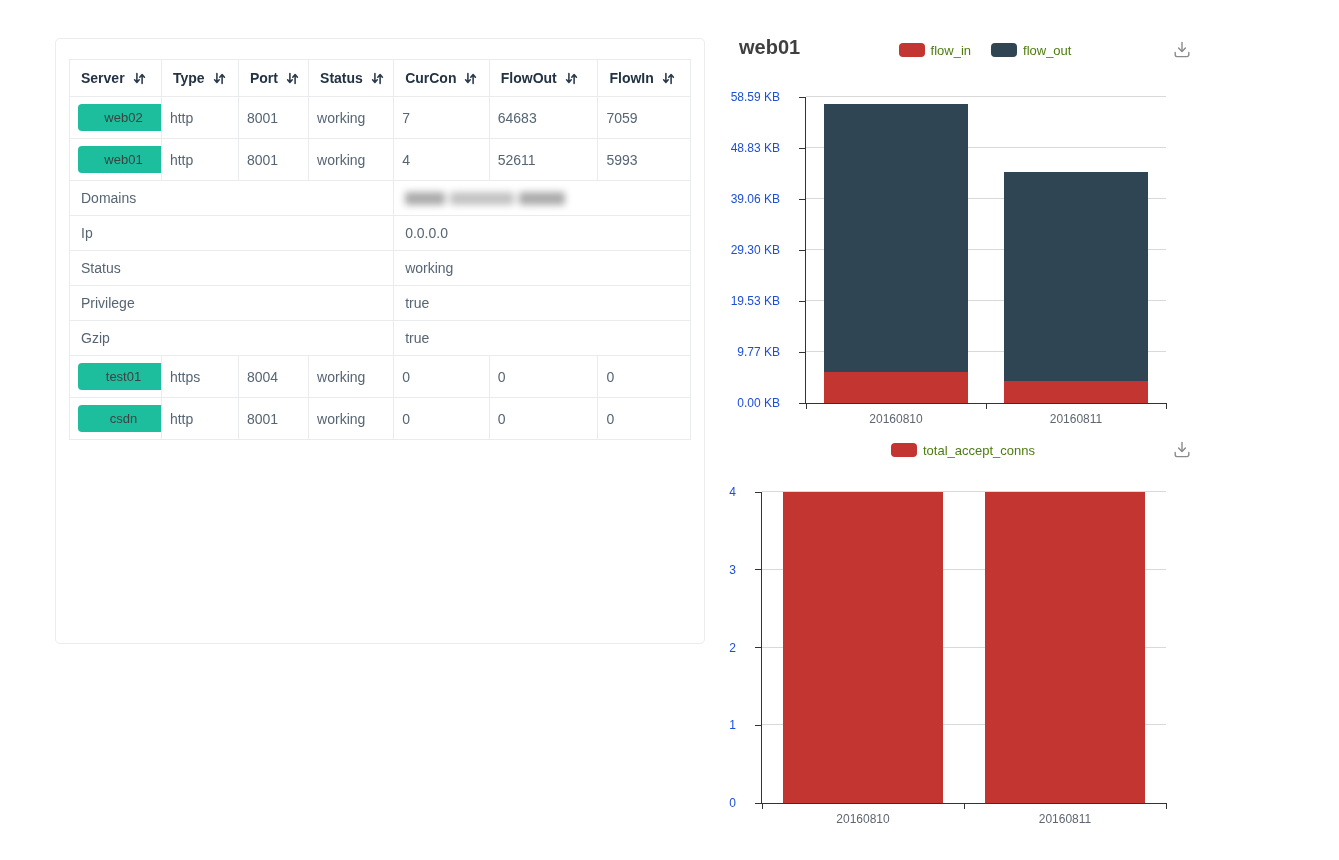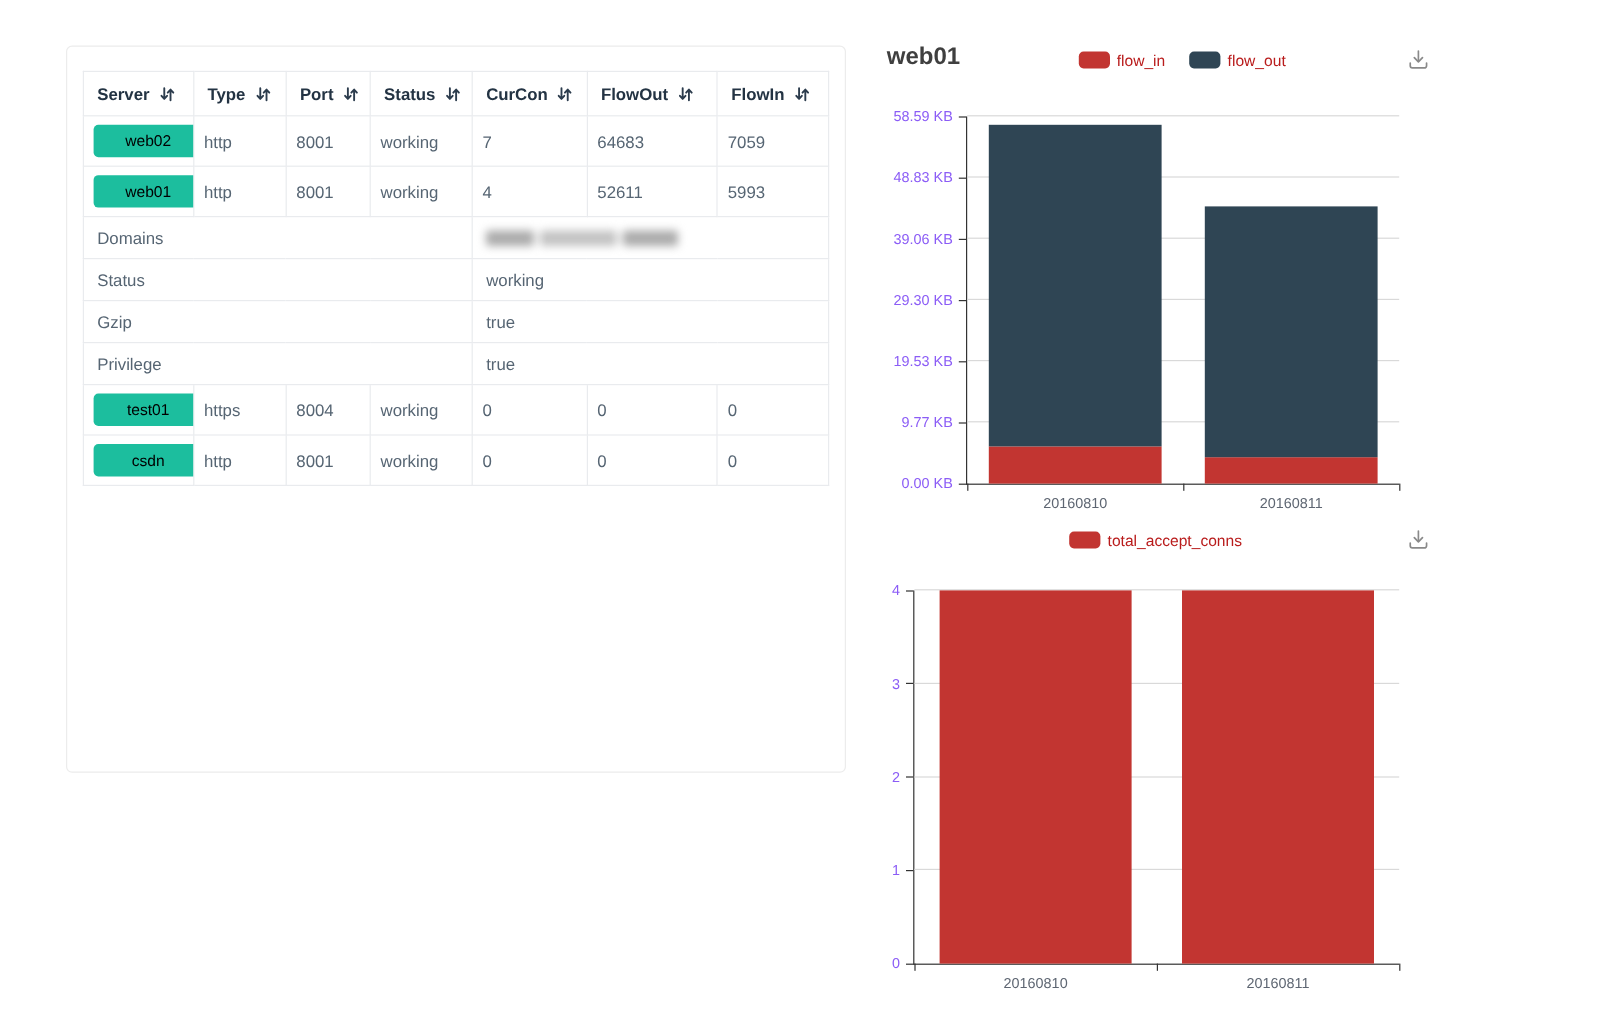--- a/index.html
+++ b/index.html
@@ -18,39 +18,39 @@
   table.srv th, table.srv td{
     border:1px solid #e9ebee;
     font-size:14px;text-align:left;vertical-align:middle;
     padding:9px 11px;white-space:nowrap;overflow:hidden;
   }
   table.srv th{color:#233343;font-weight:bold;padding:10px 11px}
   table.srv td{color:#566573}
   tr.srv-row td{padding:7px 8px}
   .srv-btn{
     display:inline-block;border:none;cursor:pointer;
-    color:#000000;font-size:13px;font-family:inherit;
+    color:#404040;font-size:13px;font-family:inherit;
     width:91px;padding:6px 0;text-align:center;border-radius:4px;
   }
   .sort-icon{margin-left:8px;vertical-align:-2px}
   .blur-wrap{display:flex;gap:5px;align-items:center;filter:blur(3.5px)}
   .blob{height:13px;border-radius:2px;background:#ababab}
   .blob.b2{background:#c3c3c3}
   
   .chart-block{position:absolute;left:705px;width:512px;height:400px}
   #chart0{top:25px}
   #chart1{top:425px}
   .chart-title{position:absolute;left:34px;top:11px;font-size:20px;font-weight:bold;color:#3f3f3f}
   .legend{position:absolute;height:18px;display:flex;justify-content:center;align-items:center;gap:20px}
-  .legend-item{display:flex;align-items:center;gap:6px;font-size:13px;color:#b91c1c;cursor:pointer}
+  .legend-item{display:flex;align-items:center;gap:6px;font-size:13px;color:#4d7c0f;cursor:pointer}
   .legend-swatch{width:26px;height:14px;border-radius:4px}
   .dl-btn{position:absolute;left:466px;top:14px;width:22px;height:22px;cursor:pointer;background:none;border:none;padding:0}
   .plot{position:absolute;border-left:1px solid #333;border-bottom:1px solid #333;box-sizing:content-box}
   .gridline{position:absolute;left:0;width:100%;height:1px;background:#d9d9d9}
-  .ylab{position:absolute;right:100%;margin-right:12px;font-size:12px;color:#8b5cf6;transform:translateY(-50%);white-space:nowrap}
+  .ylab{position:absolute;right:100%;margin-right:26px;font-size:12px;color:#1d4ed8;transform:translateY(-50%);white-space:nowrap}
   .ytick{position:absolute;left:-7px;width:6px;height:1px;background:#333}
   .xtick{position:absolute;top:100%;width:1px;height:6px;background:#333}
   .xlab{position:absolute;top:100%;margin-top:9px;font-size:12px;color:#5e6672;transform:translateX(-50%);white-space:nowrap}
   .bar-seg{position:absolute}
 </style>
 </head>
 <body>
 
 <div class="card">
   <table class="srv">
@@ -134,29 +134,33 @@
     <td colspan="4">Domains</td>
     <td colspan="3">
             <div class="blur-wrap">
          <span class="blob" style="width:40px"></span>
               <span class="blob b2" style="width:64px"></span>
               <span class="blob" style="width:46px"></span>
             </div>
           </td>
   </tr>
         <tr>
+    <td colspan="4">Ip</td>
+    <td colspan="3">0.0.0.0</td>
+  </tr>
+        <tr>
     <td colspan="4">Status</td>
     <td colspan="3">working</td>
   </tr>
         <tr>
+    <td colspan="4">Privilege</td>
+    <td colspan="3">true</td>
+  </tr>
+        <tr>
     <td colspan="4">Gzip</td>
-    <td colspan="3">true</td>
-  </tr>
-        <tr>
-    <td colspan="4">Privilege</td>
     <td colspan="3">true</td>
   </tr>
         <tr class="srv-row">
     <td>
       <button class="srv-btn" style="background:#1cbe9e">test01</button></td>
     <td>https</td>
     <td>8004</td>
     <td>working</td>
     <td>0</td>
     <td>0</td>

